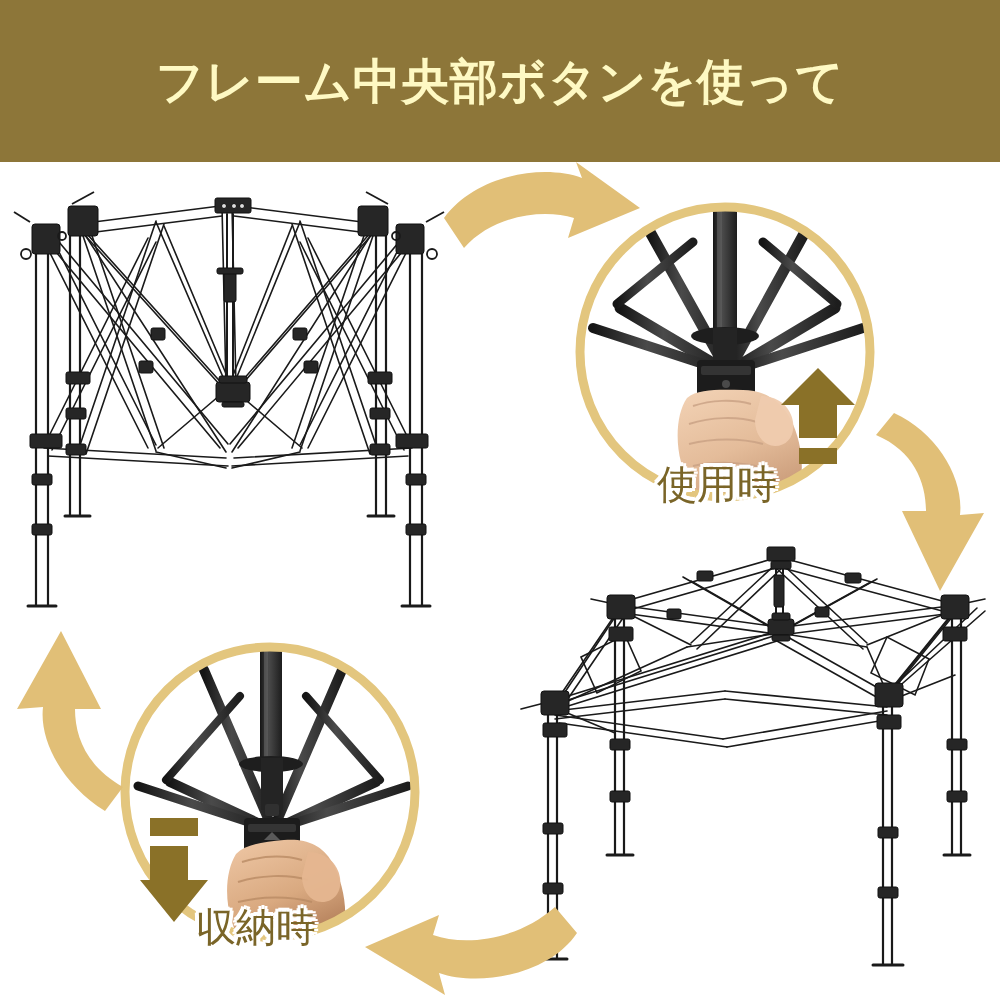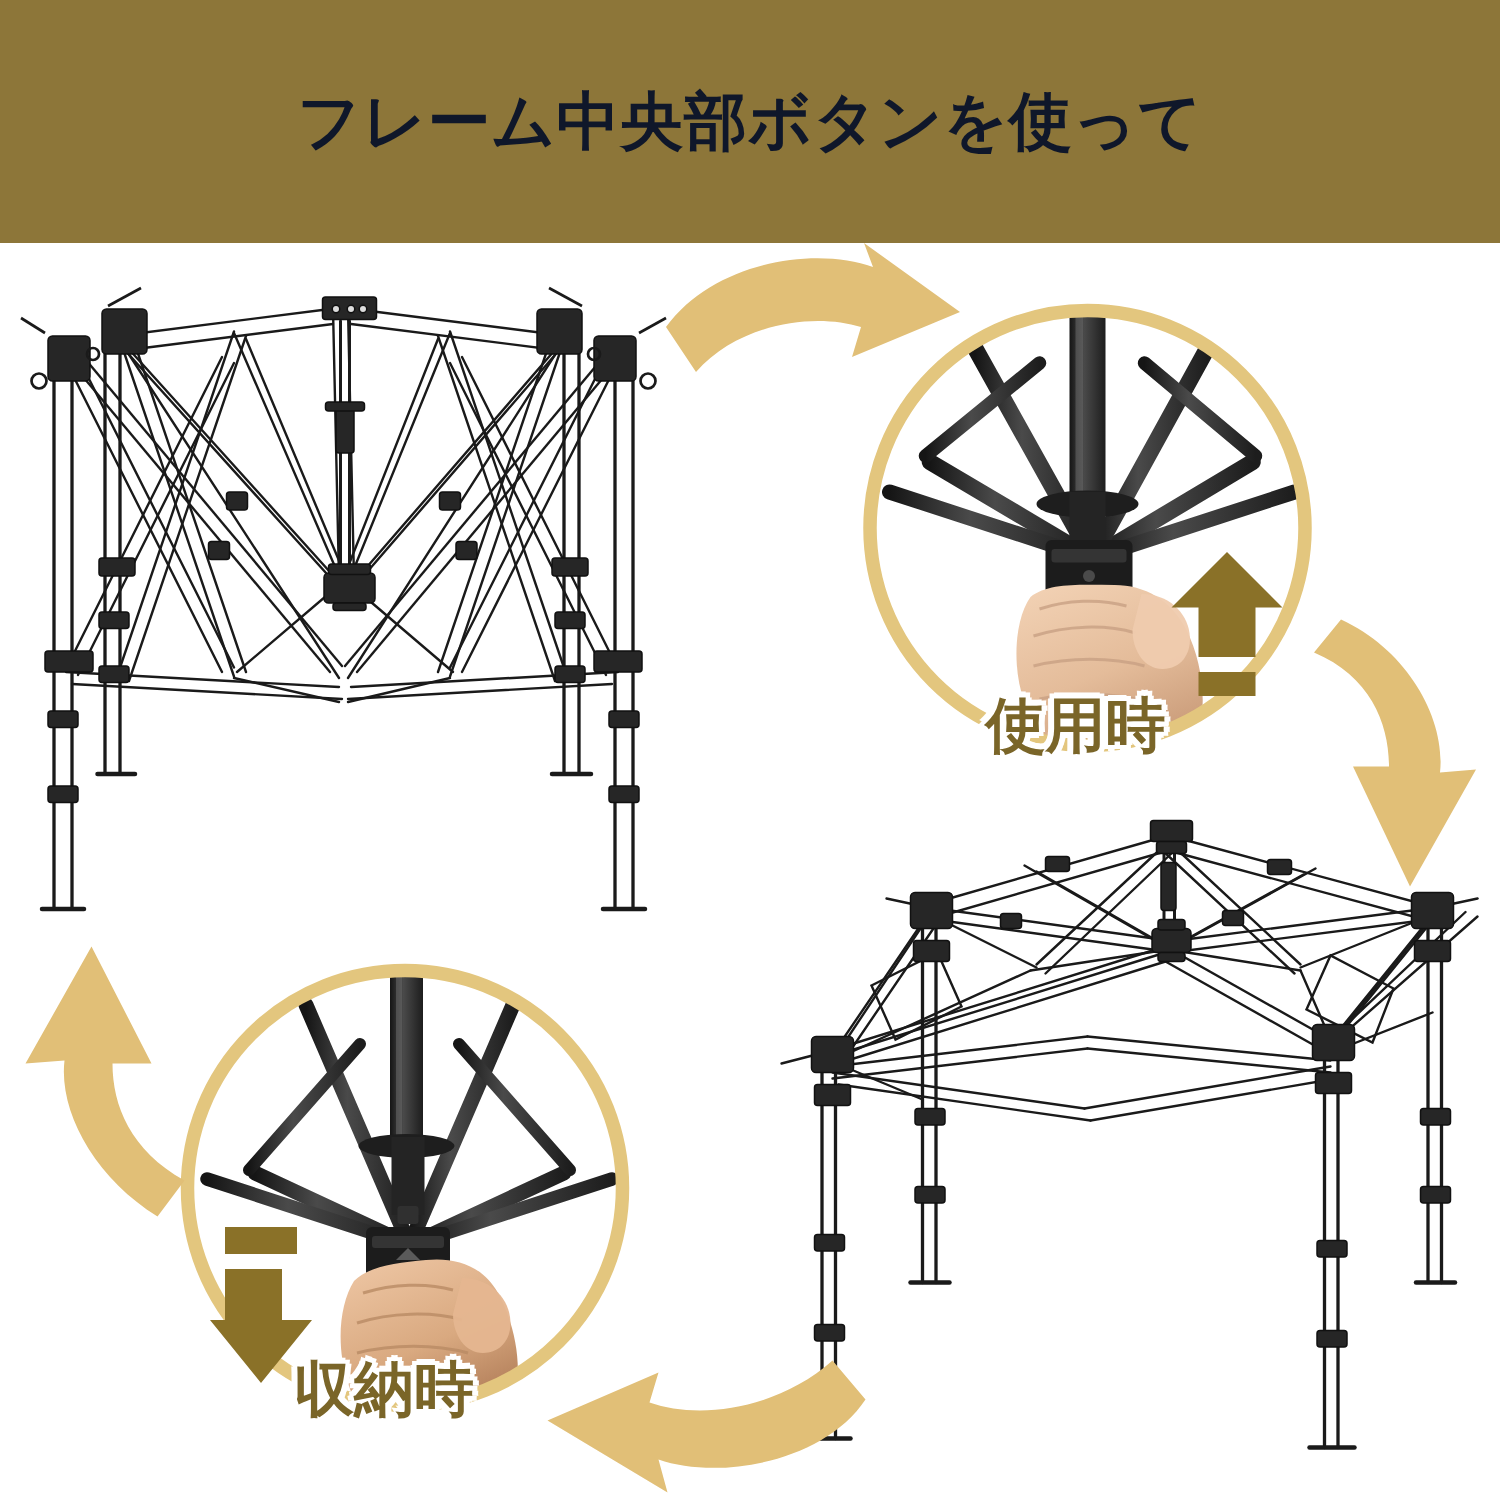--- a/index.html
+++ b/index.html
@@ -26,23 +26,23 @@
     top: 0;
     width: 1000px;
     height: 162px;
     background: #8D7639;
     display: flex;
     flex-direction: column;
     align-items: center;
     justify-content: center;
   }
   .headline {
-    color: #0f172a;
+    color: #fef9c3;
     font-weight: bold;
-    font-size: 42px;
+    font-size: 48px;
     line-height: 52px;
     letter-spacing: 0.5px;
     text-align: left;
     white-space: nowrap;
     font-family: "DejaVu Sans", "Liberation Sans", sans-serif;
   }
 
   
   .panel { position: absolute; }
 
@@ -60,21 +60,21 @@
   }
   #panel-stored {
     left: 108px; top: 640px; width: 330px; height: 330px;
   }
 
   .illus-svg { display: block; width: 100%; height: 100%; }
 
   
   .circle-label {
     position: absolute;
-    font-weight: bold;
+    font-weight: normal;
     font-size: 40px;
     line-height: 44px;
     color: #7A6528;
     white-space: nowrap;
     font-family: "DejaVu Sans", "Liberation Sans", sans-serif;
     -webkit-text-stroke: 5px #ffffff;
     paint-order: stroke fill;
     text-shadow:
       -3px -3px 0 #fff,  3px -3px 0 #fff,
       -3px  3px 0 #fff,  3px  3px 0 #fff,

